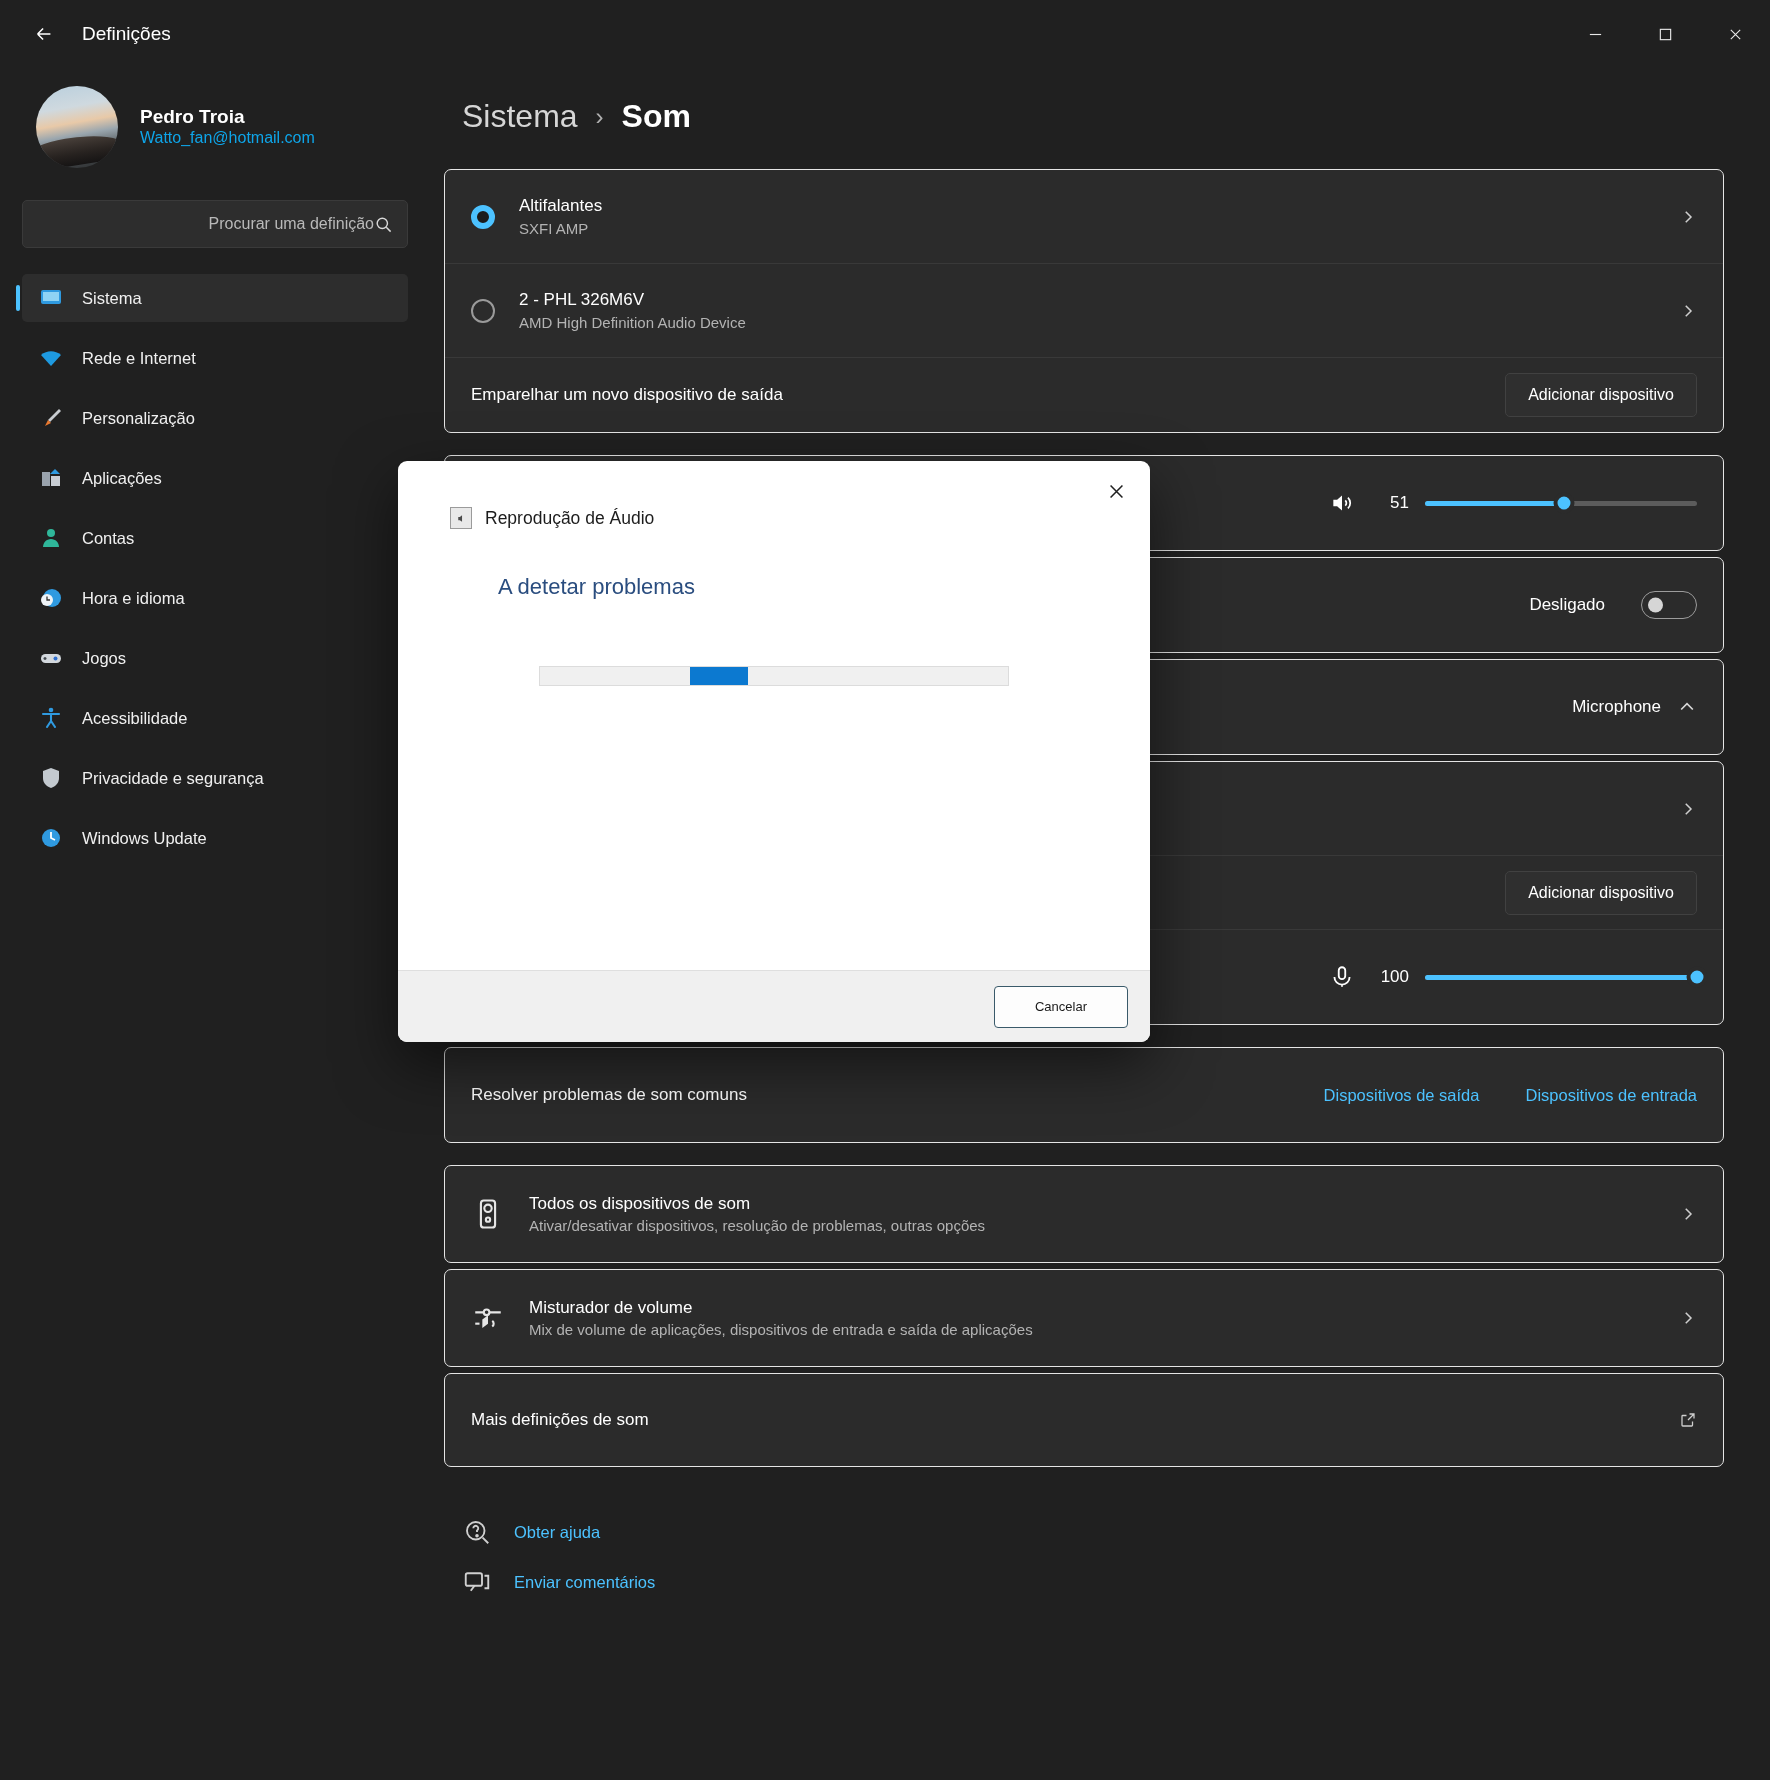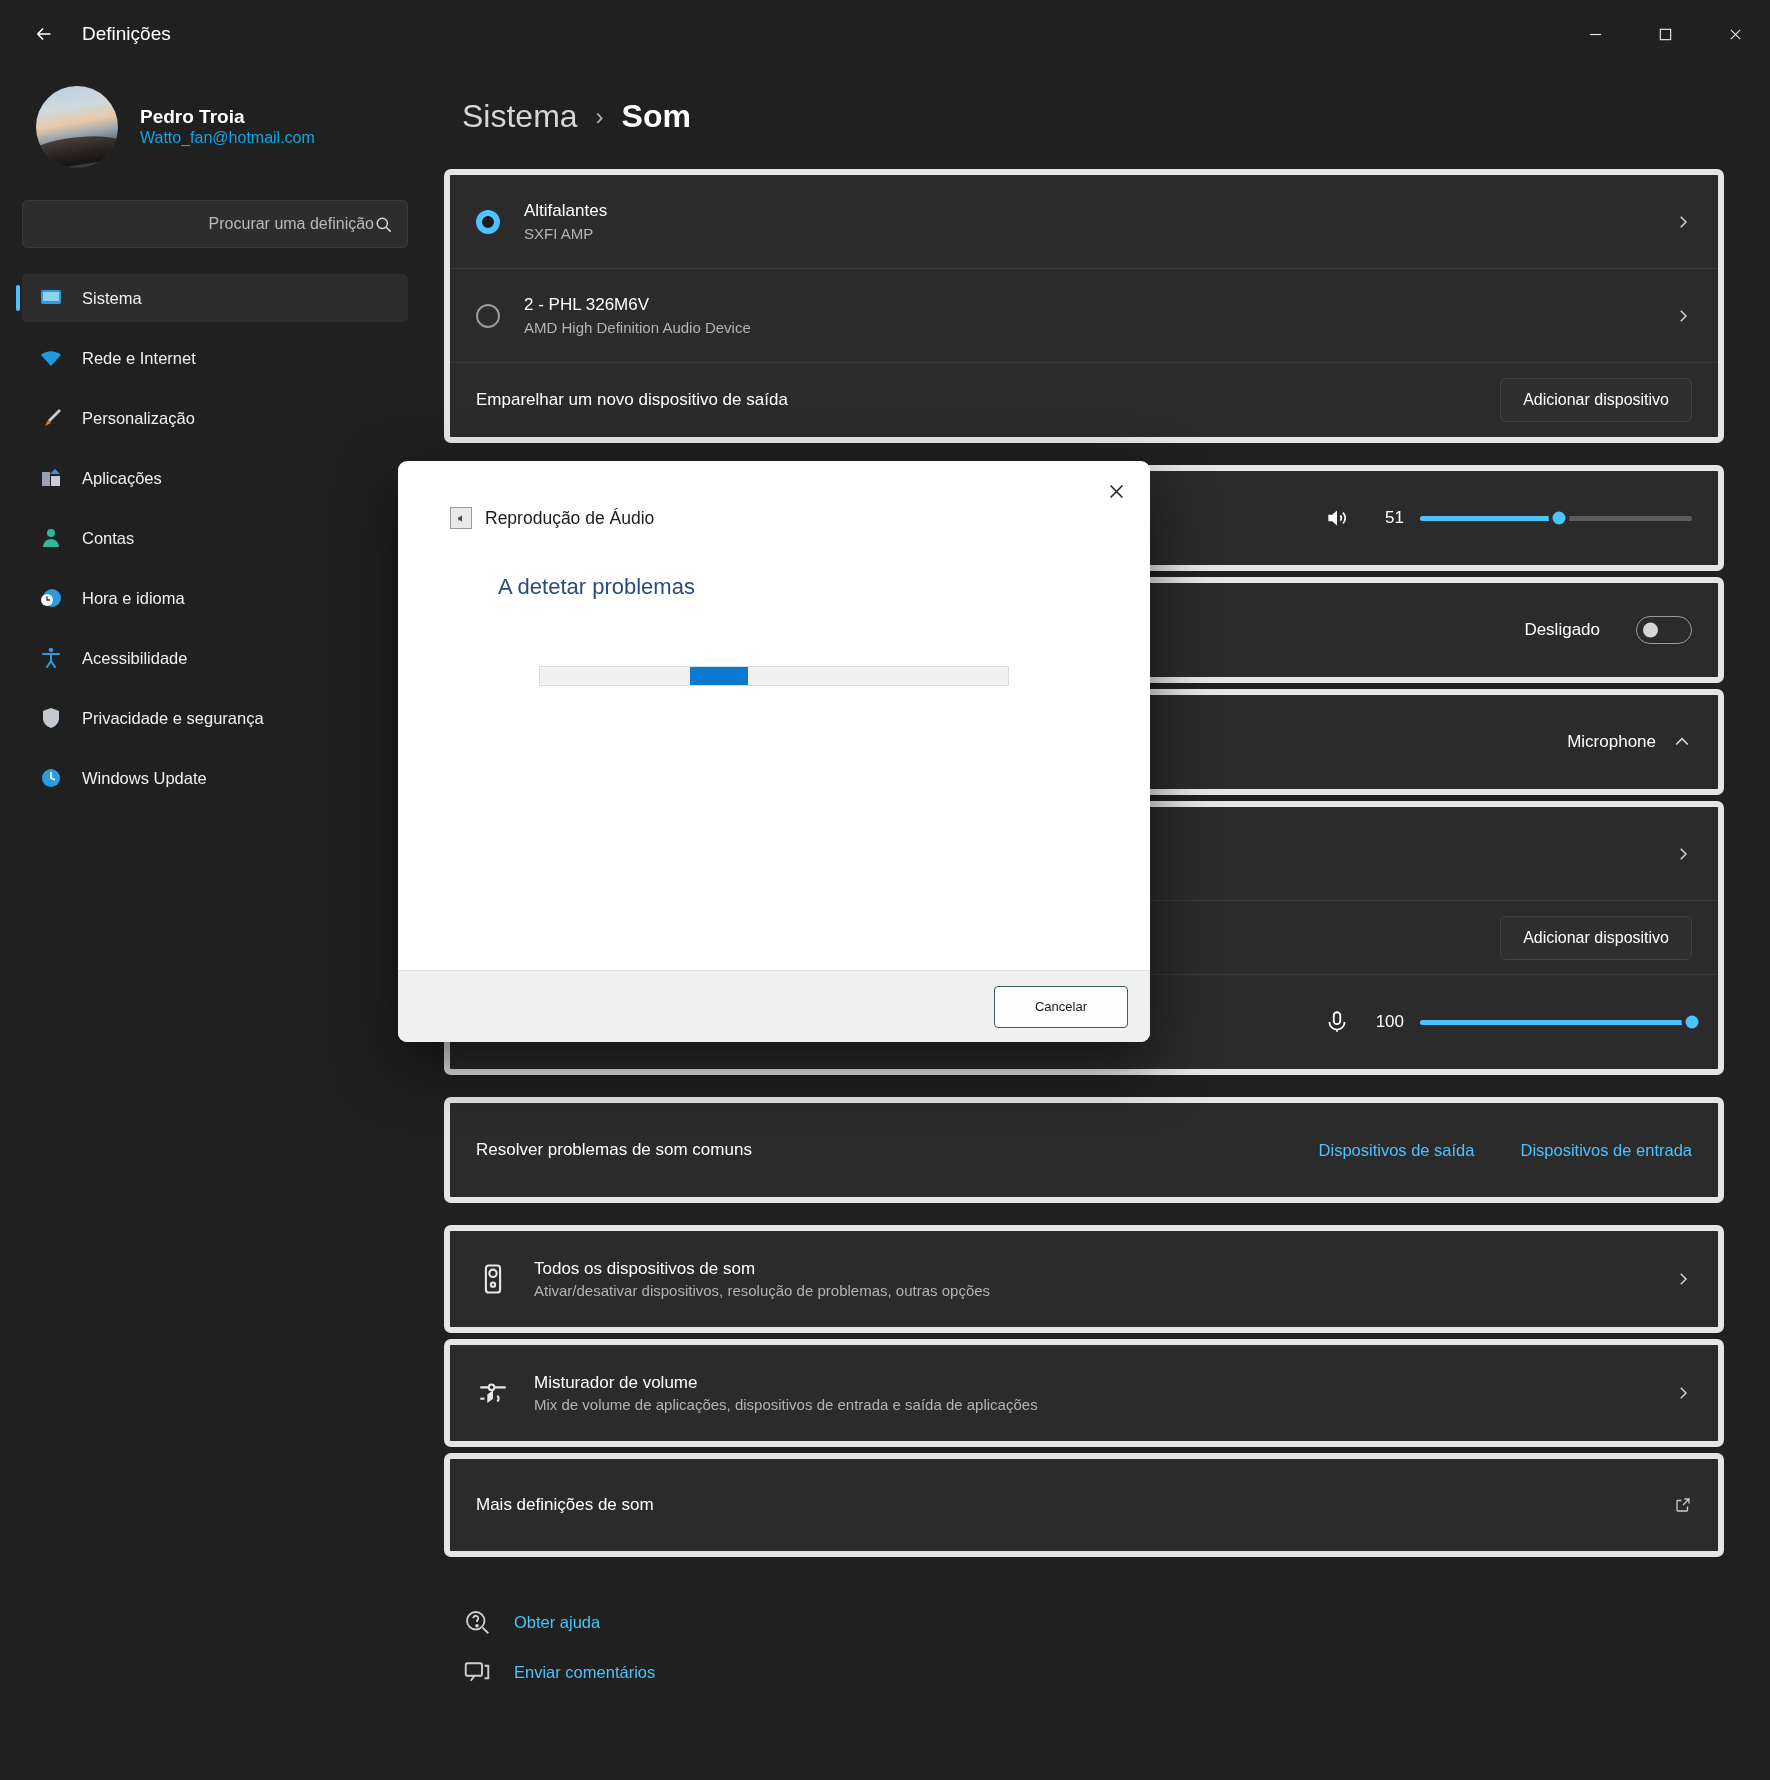--- a/index.html
+++ b/index.html
@@ -78,21 +78,21 @@
   .nav-ico svg { width: 24px; height: 24px; }
 
   
   .content { flex: 1; padding: 18px 46px 0 14px; overflow: hidden; }
   .breadcrumb { display: flex; align-items: center; gap: 18px; margin: 12px 0 34px 18px; }
   .crumb-sys { font-size: 32px; color: #d6d6d6; }
   .crumb-sep { font-size: 24px; color: #b0b0b0; }
   .crumb-cur { font-size: 32px; font-weight: bold; color: #ffffff; }
 
   .card {
-    background: #2b2b2b; border: 6px solid #e5e5e5; border-radius: 7px;
+    background: #2b2b2b; border: 1px solid #e5e5e5; border-radius: 7px;
     margin-bottom: 6px;
   }
   .card.group { border-radius: 7px; overflow: hidden; margin-bottom: 22px; }
   .row {
     display: flex; align-items: center; padding: 0 26px;
     min-height: 74px; border-bottom: 1px solid #393939;
   }
   .row:last-child { border-bottom: 0; }
   .row-tall { min-height: 94px; }
 
@@ -281,20 +281,30 @@
       <span class="nav-ico">
         <svg viewBox="0 0 24 24">
             <circle cx="13" cy="12" r="9" fill="#2f9ae0"></circle>
             <circle cx="8" cy="14" r="6" fill="#eef3f7"></circle>
             <path d="M8 10.5V14h3" stroke="#333" stroke-width="1.3" fill="none"></path>
           </svg>
       </span>
       <span>Hora e idioma</span>
     </div>
 
+    <div class="nav-item">
+      <span class="nav-ico">
+        <svg viewBox="0 0 24 24">
+            <rect x="2" y="8" width="20" height="9" rx="4.5" fill="#d3d8dd"></rect>
+            <circle cx="16.5" cy="12.5" r="2" fill="#2f6fd0"></circle>
+            <path d="M6 11v3M4.5 12.5h3" stroke="#41474d" stroke-width="1.4"></path>
+          </svg>
+      </span>
+      <span>Jogos</span>
+    </div>
 
     <div class="nav-item">
       <span class="nav-ico">
         <svg viewBox="0 0 24 24">
             <circle cx="12" cy="4" r="2.3" fill="#2f9ae0"></circle>
             <path d="M4 8h16M12 8v7M12 15l-4 6M12 15l4 6" stroke="#2f9ae0" stroke-width="2.1" fill="none" stroke-linecap="round"></path>
           </svg>
       </span>
       <span>Acessibilidade</span>
     </div>

